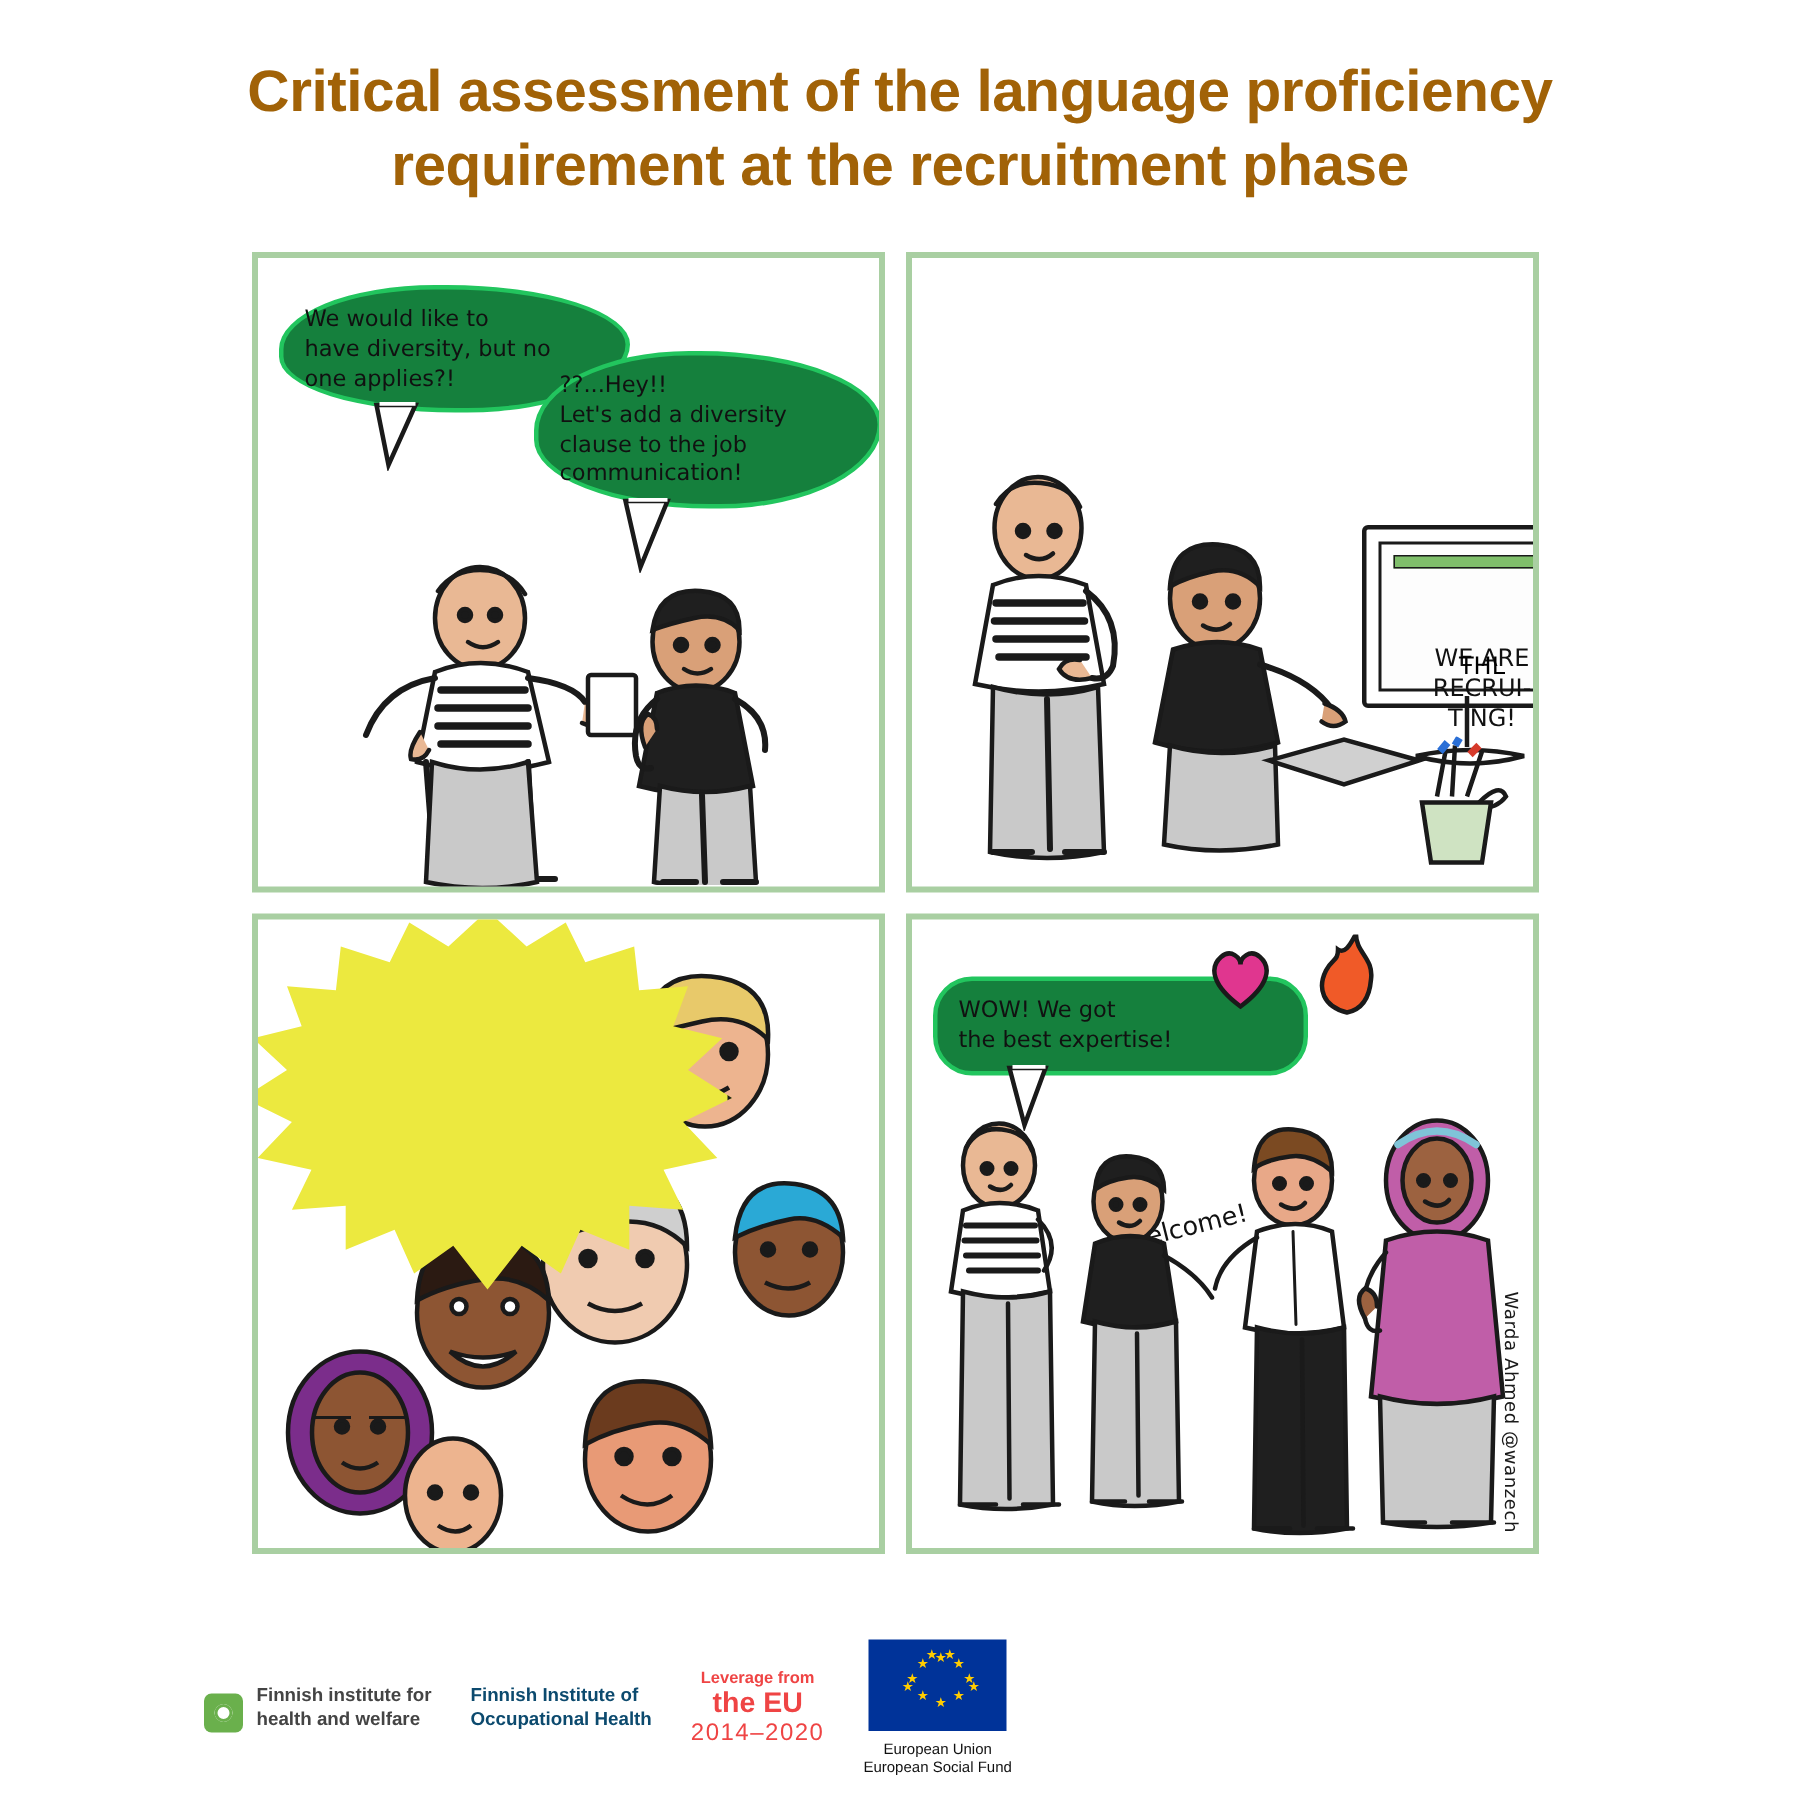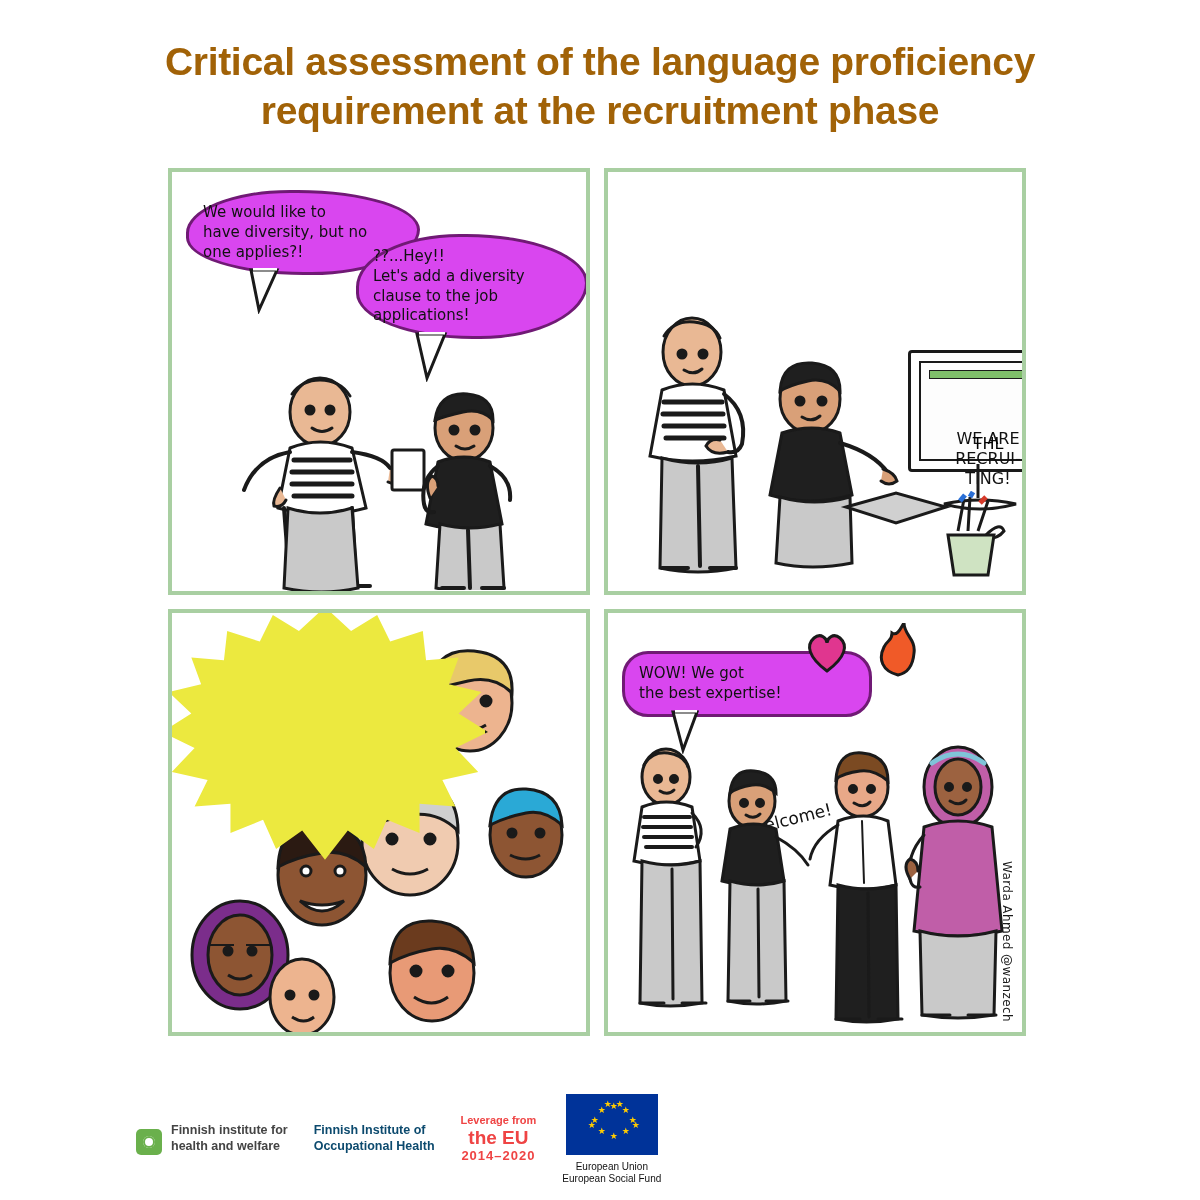--- a/index.html
+++ b/index.html
@@ -41,22 +41,22 @@
   .panel {
     position: relative;
     background: #ffffff;
     border: 4px solid #a9cfa2;
     overflow: hidden;
   }
 
   
   .bubble {
     position: absolute;
-    background: #d946ef;
-    border: 3px solid #701a75;
+    background: #15803d;
+    border: 3px solid #22c55e;
     border-radius: 46% 54% 48% 52% / 52% 48% 55% 45%;
     padding: 10px 14px;
     font-family: "DejaVu Sans", sans-serif;
     font-size: 15px;
     line-height: 1.32;
     color: #111111;
     z-index: 5;
   }
   .bubble.rounded {
     border-radius: 26px;
@@ -188,21 +188,21 @@
     white-space: pre-line;
   }
   .logo-ttl .logo-text { color: #0c4a6e; }
   .eu-leverage {
     text-align: center;
     line-height: 1.15;
     color: #ef4444;
   }
   .eu-leverage .l1 { font-size: 11px; font-weight: bold; }
   .eu-leverage .l2 { font-size: 19px; font-weight: bold; }
-  .eu-leverage .l3 { font-size: 13px; font-weight: bold; letter-spacing: 1px; }
+  .eu-leverage .l3 { font-size: 16px; font-weight: normal; letter-spacing: 1px; }
   .eu-flagblock { text-align: center; }
   .eu-flag {
     width: 92px; height: 61px;
     background: #003399;
     position: relative;
     display: inline-block;
   }
   .eu-star {
     position: absolute;
     color: #ffcc00;
@@ -240,21 +240,21 @@
       <svg width="40" height="46" style="position:absolute;left:58px;top:100%;margin-top:-4px;">
         <path d="M4,2 L30,2 L12,42 Z" fill="#ffffff" stroke="#1a1a1a" stroke-width="3"></path>
         <path d="M6,0 L30,0" stroke="#ffffff" stroke-width="5"></path>
       </svg>
     </div>
 
     <div class="bubble" style="left:184px; top:62px; width:198px;">
       <span class="bubble-text">??...Hey!!
 Let's add a diversity
 clause to the job
-applications!</span>
+communication!</span>
       <svg width="44" height="50" style="position:absolute;left:52px;top:100%;margin-top:-4px;">
         <path d="M6,2 L34,2 L16,46 Z" fill="#ffffff" stroke="#1a1a1a" stroke-width="3"></path>
         <path d="M8,0 L34,0" stroke="#ffffff" stroke-width="5"></path>
       </svg>
     </div>
 
     <div class="figure" style="left:52px; top:200px; width:200px; height:220px;">
       <svg width="220" height="220" viewBox="0 0 220 220">
         <g stroke="#1a1a1a" stroke-width="3" fill="none" stroke-linecap="round">
           <ellipse cx="96" cy="40" rx="30" ry="34" fill="#e9b894"></ellipse>

